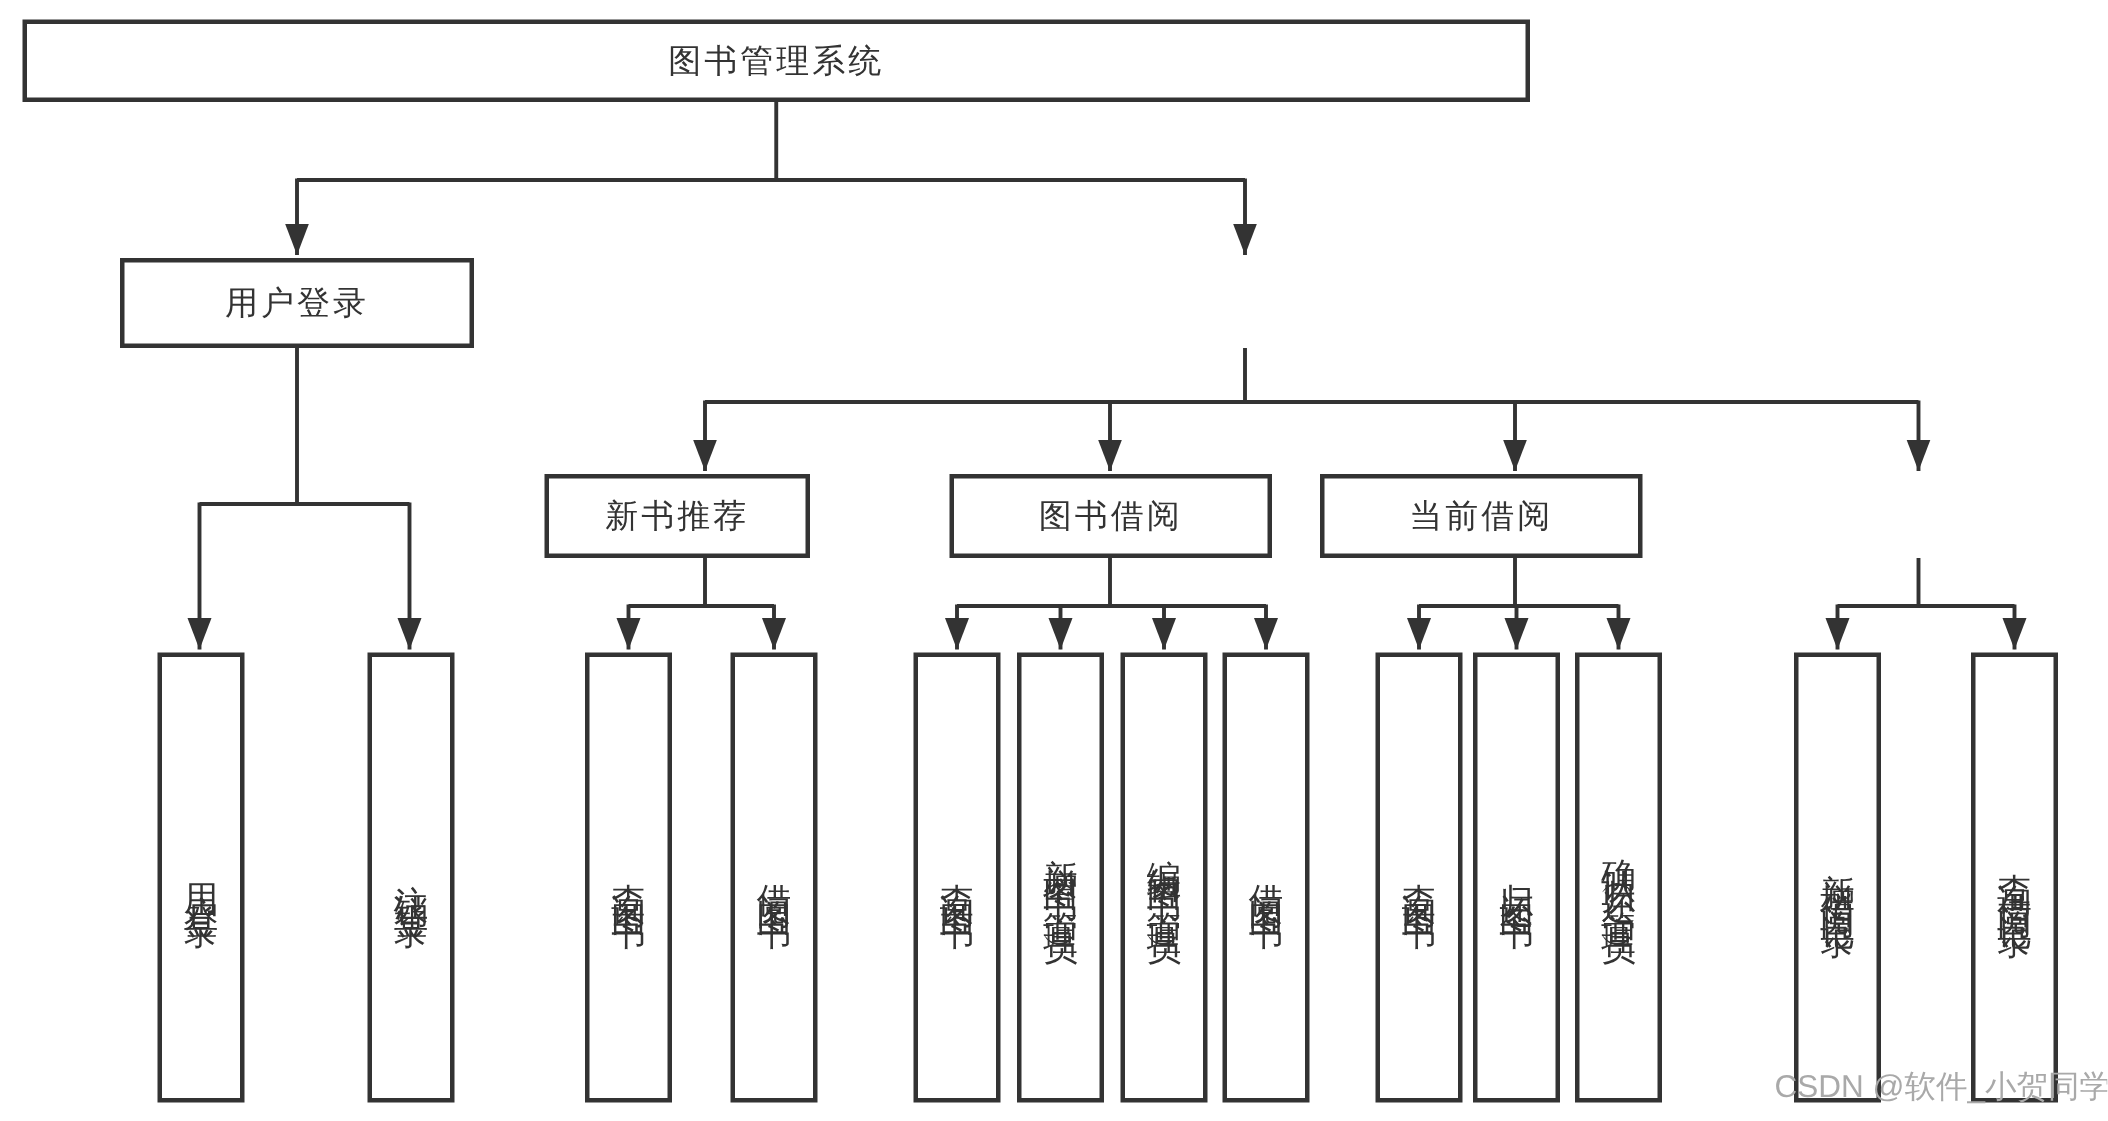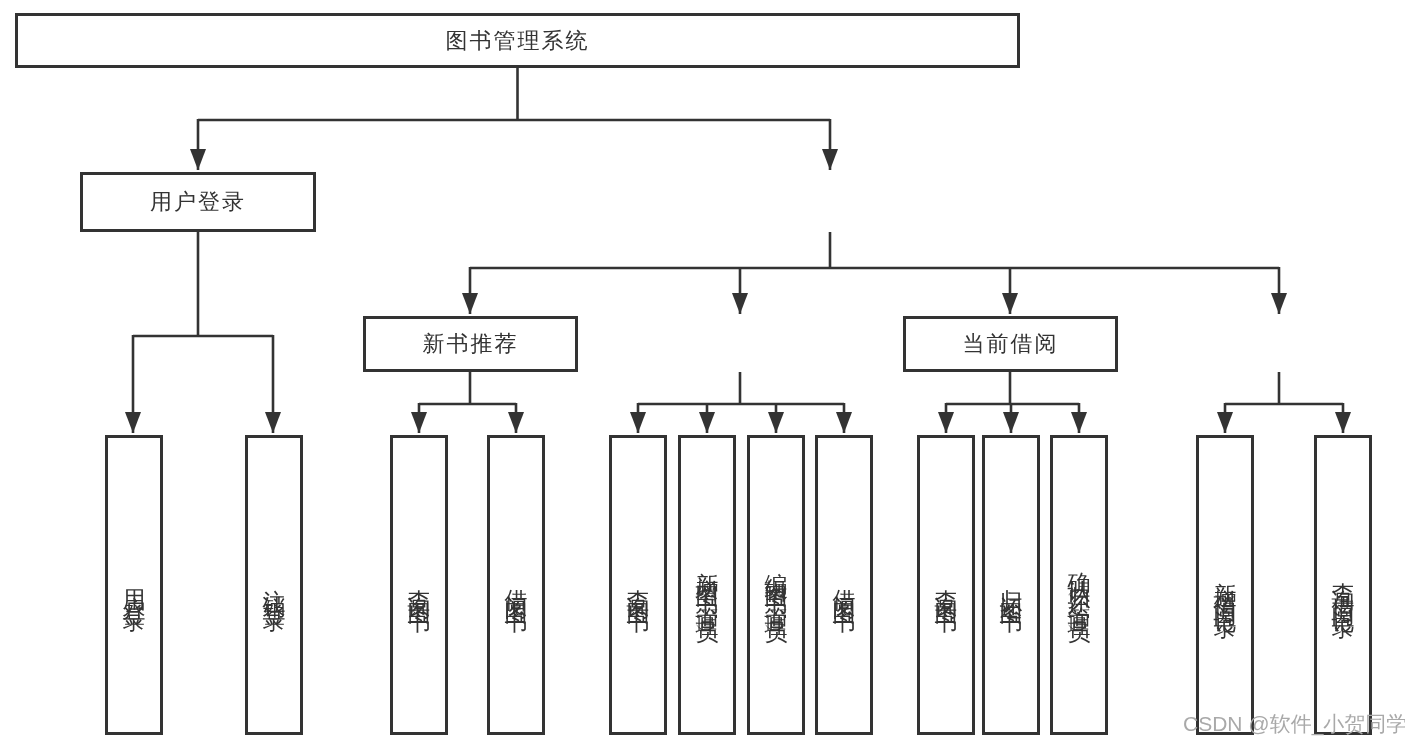--- a/index.html
+++ b/index.html
@@ -123,24 +123,27 @@
   </svg>
 
   <div class="node" style="left:15px;top:13px;width:1005px;height:55px">
     <span>图书管理系统</span>
   </div>
 
   <div class="node" style="left:80px;top:172px;width:236px;height:60px">
     <span>用户登录</span>
   </div>
 
-  <div class="node" style="left:363px;top:316px;width:215px;height:56px">
+  <div class="node" style="left:363px;top:316px;width:177px;height:56px">
     <span>新书推荐</span>
   </div>
-  <div class="node" style="left:903px;top:316px;width:215px;height:56px">
+  <div class="node" style="left:633px;top:316px;width:215px;height:56px">
+    <span>图书借阅</span>
+  </div>
+  <div class="node" style="left:880px;top:316px;width:215px;height:56px">
     <span>当前借阅</span>
   </div>
 
   <div class="leaf" style="left:105px">
     <span>用户登录</span>
   </div>
   <div class="leaf" style="left:245px">
     <span>注销登录</span>
   </div>
 

